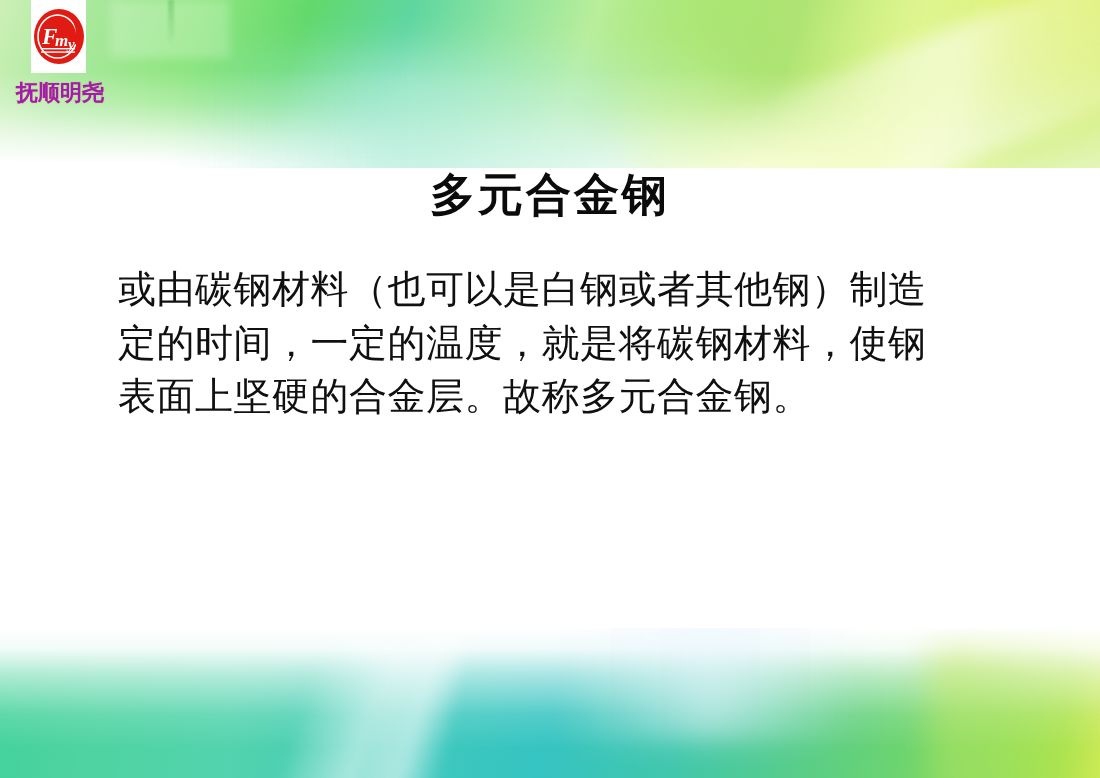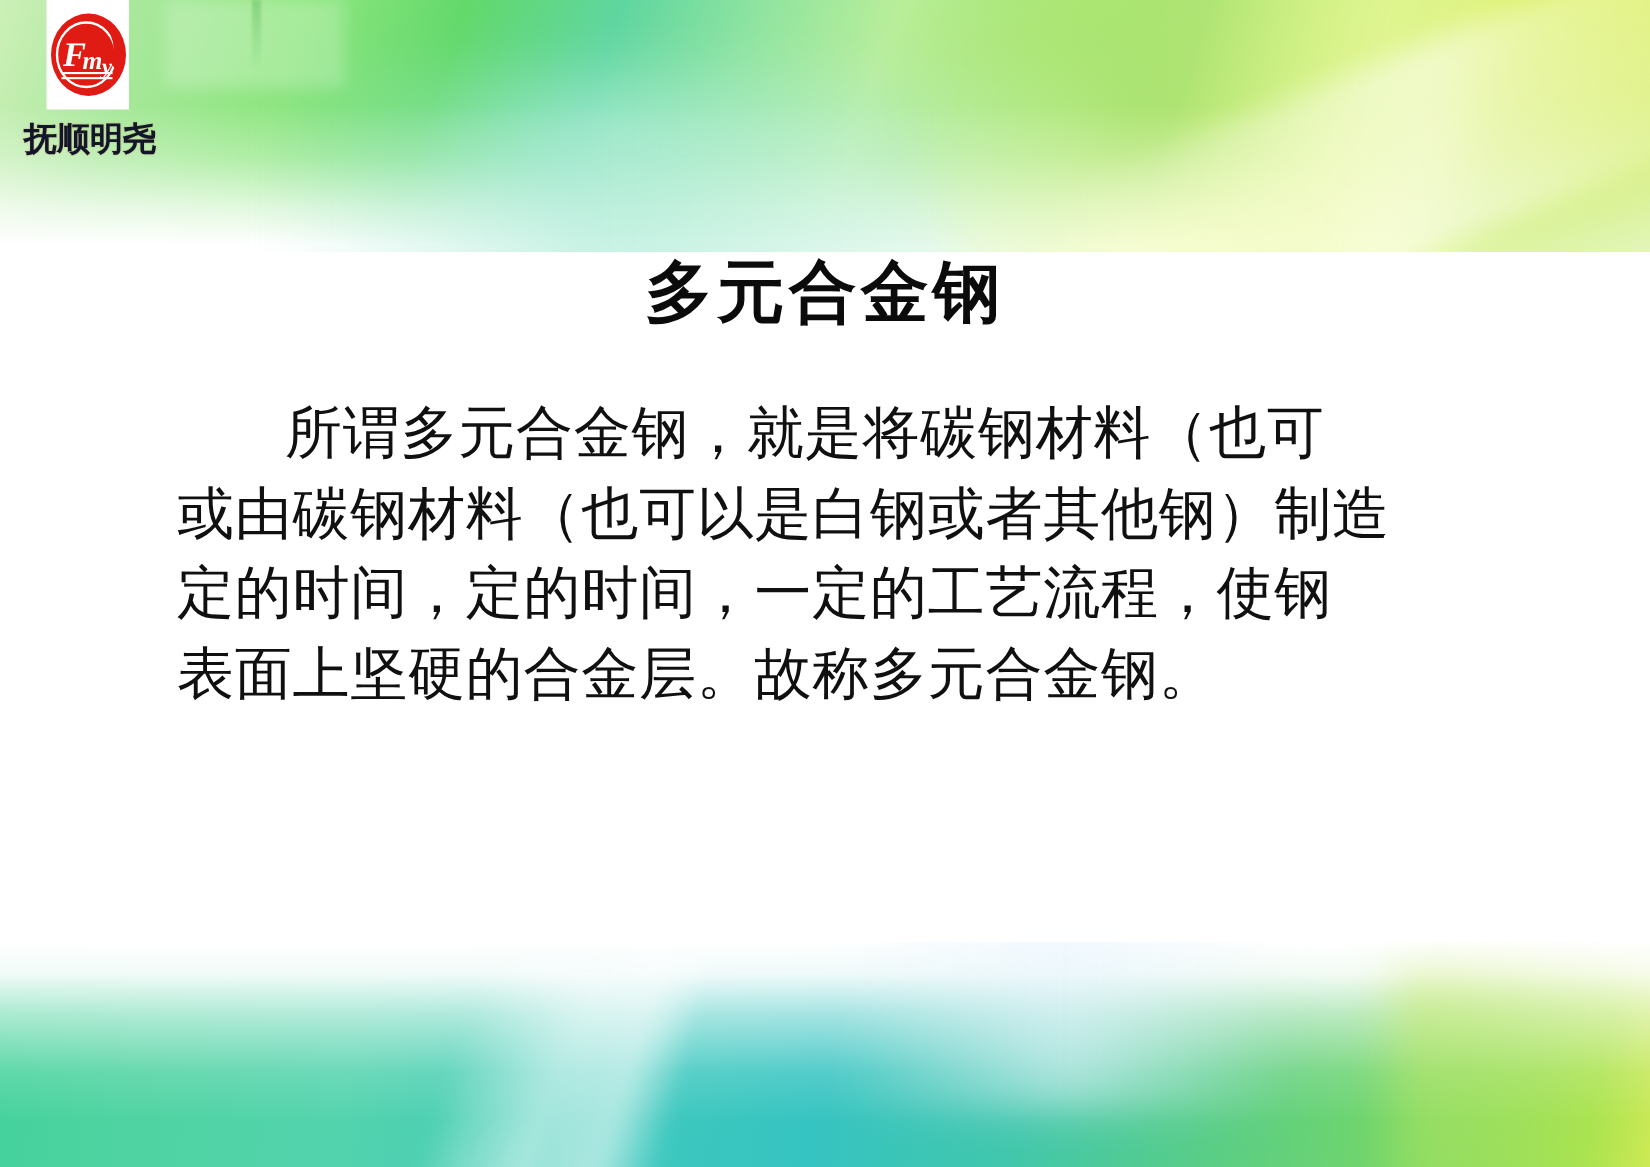--- a/index.html
+++ b/index.html
@@ -118,21 +118,21 @@
     width: 52px;
     height: 57px;
   }
   .logo-mark svg { display: block; }
   .brand-name {
     position: absolute;
     left: 16px; top: 80px;
     width: 120px;
     font-size: 22px;
     font-weight: bold;
-    color: #0f172a;
+    color: #a21caf;
     letter-spacing: 0px;
     line-height: 26px;
     white-space: nowrap;
     text-shadow: 0 0 1px rgba(232,56,13,0.5);
   }
 
   
   .footer-band {
     position: absolute;
     left: 0;
@@ -268,20 +268,19 @@
     <div class="ftr-base"></div>
     <div class="ftr-ray-c"></div>
     <div class="ftr-ray-a"></div>
     <div class="ftr-ray-b"></div>
     <div class="ftr-glow-right"></div>
   </div>
 
   <div class="content">
     <div class="slide-title">多元合金钢</div>
     <div class="slide-body">
-      <span class="body-line first">所谓多元合金钢，就是将碳钢材料（也可</span>
       <span class="body-line">或由碳钢材料（也可以是白钢或者其他钢）制造</span>
-      <span class="body-line">定的时间，定的时间，一定的工艺流程，使钢</span>
+      <span class="body-line">定的时间，一定的温度，就是将碳钢材料，使钢</span>
       <span class="body-line">表面上坚硬的合金层。故称多元合金钢。</span>
     </div>
   </div>
 
 </div>
 
 </body></html>

